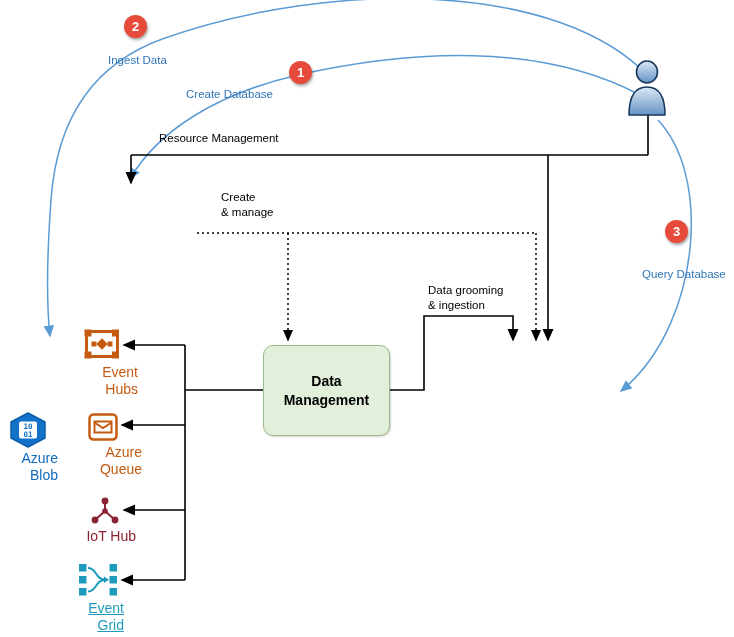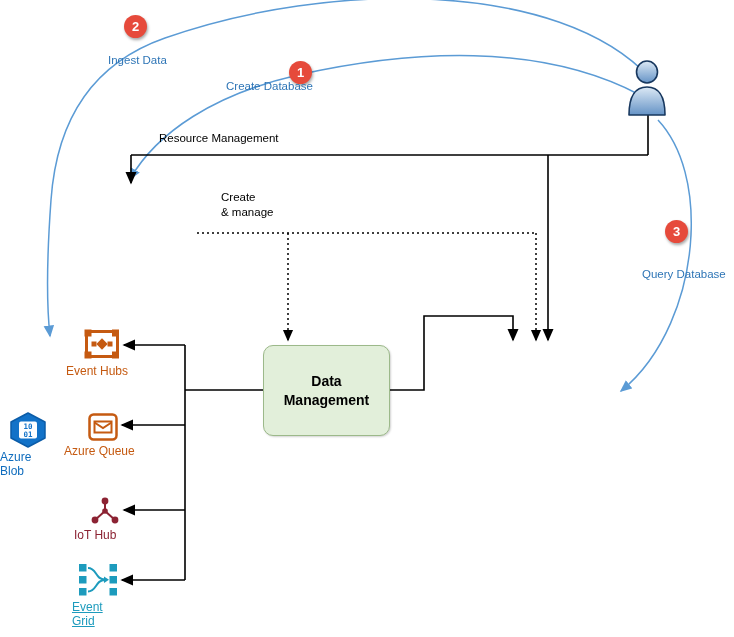--- a/index.html
+++ b/index.html
@@ -16,21 +16,21 @@
     display:flex; align-items:center; justify-content:center;
     box-shadow:1px 2px 3px rgba(0,0,0,.35);
   }
   #badge-ingest { left:124px; top:15px; }
   #badge-create { left:289px; top:61px; }
   #badge-query  { left:665px; top:220px; }
 
   
   .flow-label { position:absolute; color:#2e75b6; font-size:11.5px; white-space:nowrap; }
   #label-ingest { left:108px; top:54px; }
-  #label-create { left:186px; top:80px;margin-left:40px; }
+  #label-create { left:186px; top:88px; }
   #label-query  { left:642px; top:268px; }
 
   
   .edge-label {
     position:absolute; color:#000; font-size:11.5px; line-height:1.3;
     white-space:pre-line; background:#fff; padding:0 2px;
   }
   #label-resource      { left:157px; top:131px; background:transparent; }
   #label-create-manage { left:219px; top:190px; }
   #label-queries       { left:524px; top:178px; }
@@ -50,21 +50,21 @@
   
   .icon { position:absolute; }
   #icon-user        { left:624px; top:59px; }
   #icon-event-hubs  { left:84px;  top:329px; }
   #icon-azure-queue { left:88px;  top:413px; }
   #icon-iot-hub     { left:89px;  top:496px; }
   #icon-event-grid  { left:78px;  top:562px; }
   #icon-azure-blob  { left:9px;   top:412px; }
 
   .src-label {
-    position:absolute; font-size:12px; text-align:left;
+    position:absolute; font-size:14px; text-align:right;
     white-space:pre-line; line-height:1.2;
   }
   #label-event-hubs  { left:66px; top:364px; width:72px; color:#c55a11; }
   #label-azure-queue { left:64px; top:444px; width:78px; color:#c55a11; }
   #label-iot-hub     { left:74px; top:528px; width:62px; color:#8c2333; }
   #label-event-grid  { left:72px; top:600px; width:52px; color:#1d9bbd;text-decoration:underline; }
   #label-azure-blob  { left:0px;  top:450px; width:58px; color:#0f6cbd; }
 </style>
 </head>
 <body>
@@ -116,20 +116,22 @@
   <div class="badge" id="badge-create">1</div>
   <div class="badge" id="badge-query">3</div>
 
   <div class="flow-label" id="label-ingest">Ingest Data</div>
   <div class="flow-label" id="label-create">Create Database</div>
   <div class="flow-label" id="label-query">Query Database</div>
 
   <div class="edge-label" id="label-resource">Resource Management</div>
   <div class="edge-label" id="label-create-manage">Create
 &amp; manage</div>
+  <div class="edge-label" id="label-grooming">Data grooming
+&amp; ingestion</div>
 
   <div class="node" id="node-dm">Data
 Management</div>
 
   <div class="icon" id="icon-event-hubs">
     <svg width="36" height="32" viewBox="0 0 36 32">
       <rect x="2.5" y="2.5" width="31" height="25" fill="none" stroke="#c55a11" stroke-width="3"></rect>
       <rect x="0.5" y="0.5" width="7" height="7" fill="#c55a11"></rect>
       <rect x="28" y="0.5" width="7" height="7" fill="#c55a11"></rect>
       <rect x="0.5" y="22.5" width="7" height="7" fill="#c55a11"></rect>

